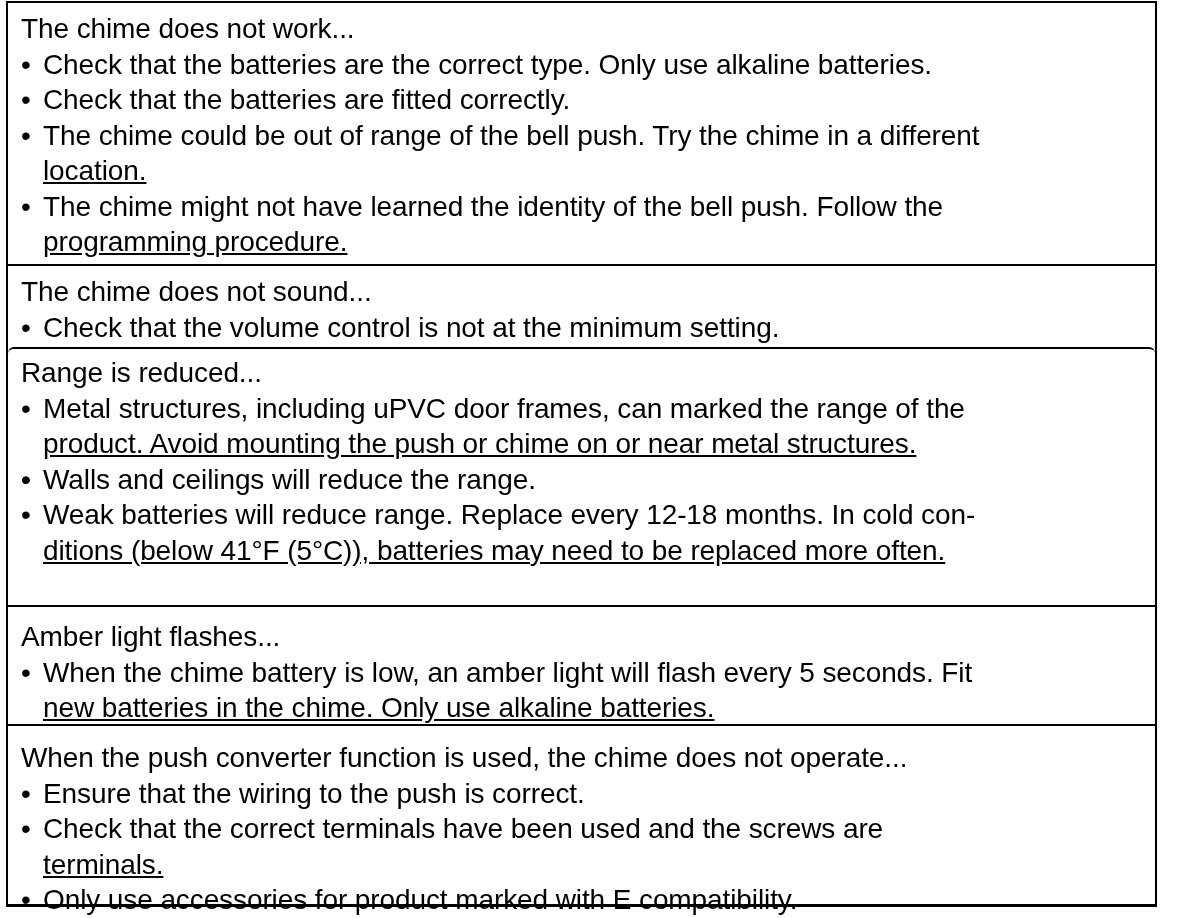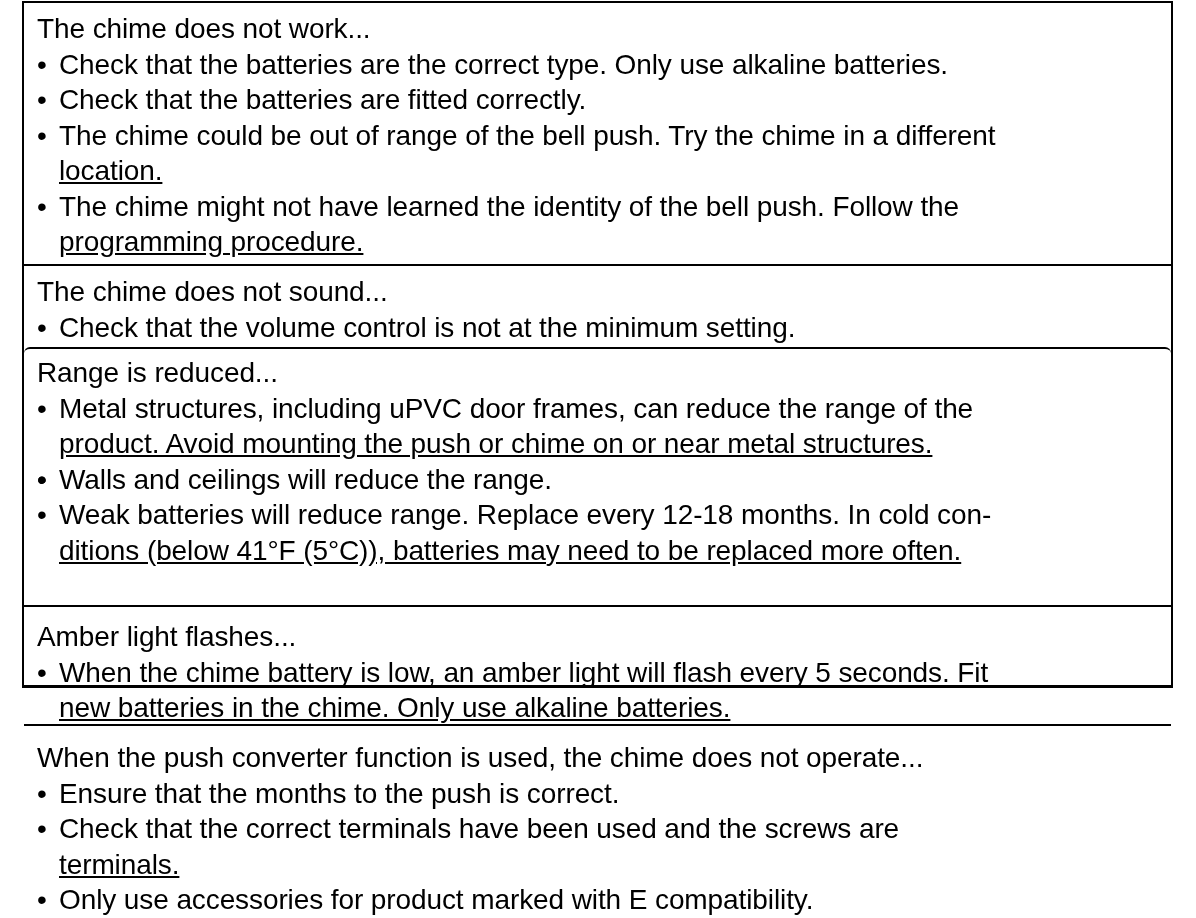--- a/index.html
+++ b/index.html
@@ -1,18 +1,18 @@
 <!DOCTYPE html>
 <html><head>
 <meta charset="utf-8">
 <style>
   html, body { margin: 0; padding: 0; background: #ffffff; }
   body { width: 1196px; height: 918px; position: relative; overflow: hidden;
          font-family: "Liberation Sans", sans-serif; color: #000; }
-  .box { position: absolute; left: 22px; top: 1px; width: 1151px; height: 687px;
+  .box { position: absolute; left: 6px; top: 1px; width: 1151px; height: 906px;
          border: 2px solid #000; border-bottom-width: 3px; box-sizing: border-box; }
   .section { position: absolute; left: 0; right: 0; border-top: 2px solid #000; box-sizing: border-box; padding-left: 13px; }
   .section.first { border-top: none; }
   .line { font-size: 28px; line-height: 35.5px; white-space: nowrap; letter-spacing: -0.1px; }
   .heading { }
   .bullet { position: relative; padding-left: 22px; }
   .bullet .dot { position: absolute; left: 0; top: 0; }
   .cont { padding-left: 22px; text-decoration: underline; }
 </style>
 </head>
@@ -30,35 +30,35 @@
     <div class="line cont">programming procedure.</div>
   </div>
 
   <div class="section" style="top:261px;">
     <div class="line heading" style="margin-top:8px;">The chime does not sound...</div>
     <div class="line bullet"><span class="dot">•</span><span>Check that the volume control is not at the minimum setting.</span></div>
   </div>
 
   <div class="section" style="top:344px;border-radius:6px;">
     <div class="line heading" style="margin-top:6px;">Range is reduced...</div>
-    <div class="line bullet"><span class="dot">•</span><span>Metal structures, including uPVC door frames, can reduce the range of the</span></div>
+    <div class="line bullet"><span class="dot">•</span><span>Metal structures, including uPVC door frames, can marked the range of the</span></div>
     <div class="line cont">product. Avoid mounting the push or chime on or near metal structures.</div>
     <div class="line bullet"><span class="dot">•</span></div>
     <div class="line bullet"><span class="dot">•</span><span>Walls and ceilings will reduce the range.</span></div>
     <div class="line bullet"><span class="dot">•</span><span>Weak batteries will reduce range. Replace every 12-18 months. In cold con-</span></div>
     <div class="line cont">ditions (below 41°F (5°C)), batteries may need to be replaced more often.</div>
   </div>
 
   <div class="section" style="top:602px;">
     <div class="line heading" style="margin-top:12px;">Amber light flashes...</div>
     <div class="line bullet"><span class="dot">•</span><span>When the chime battery is low, an amber light will flash every 5 seconds. Fit</span></div>
     <div class="line cont">new batteries in the chime. Only use alkaline batteries.</div>
   </div>
 
   <div class="section" style="top:721px;">
     <div class="line heading" style="margin-top:14px;">When the push converter function is used, the chime does not operate...</div>
-    <div class="line bullet"><span class="dot">•</span><span>Ensure that the months to the push is correct.</span></div>
+    <div class="line bullet"><span class="dot">•</span><span>Ensure that the wiring to the push is correct.</span></div>
     <div class="line bullet"><span class="dot">•</span><span>Check that the correct terminals have been used and the screws are</span></div>
     <div class="line cont">terminals.</div>
     <div class="line bullet"><span class="dot">•</span><span>Only use accessories for product marked with E compatibility.</span></div>
   </div>
 
 </div>
 
 </body></html>

